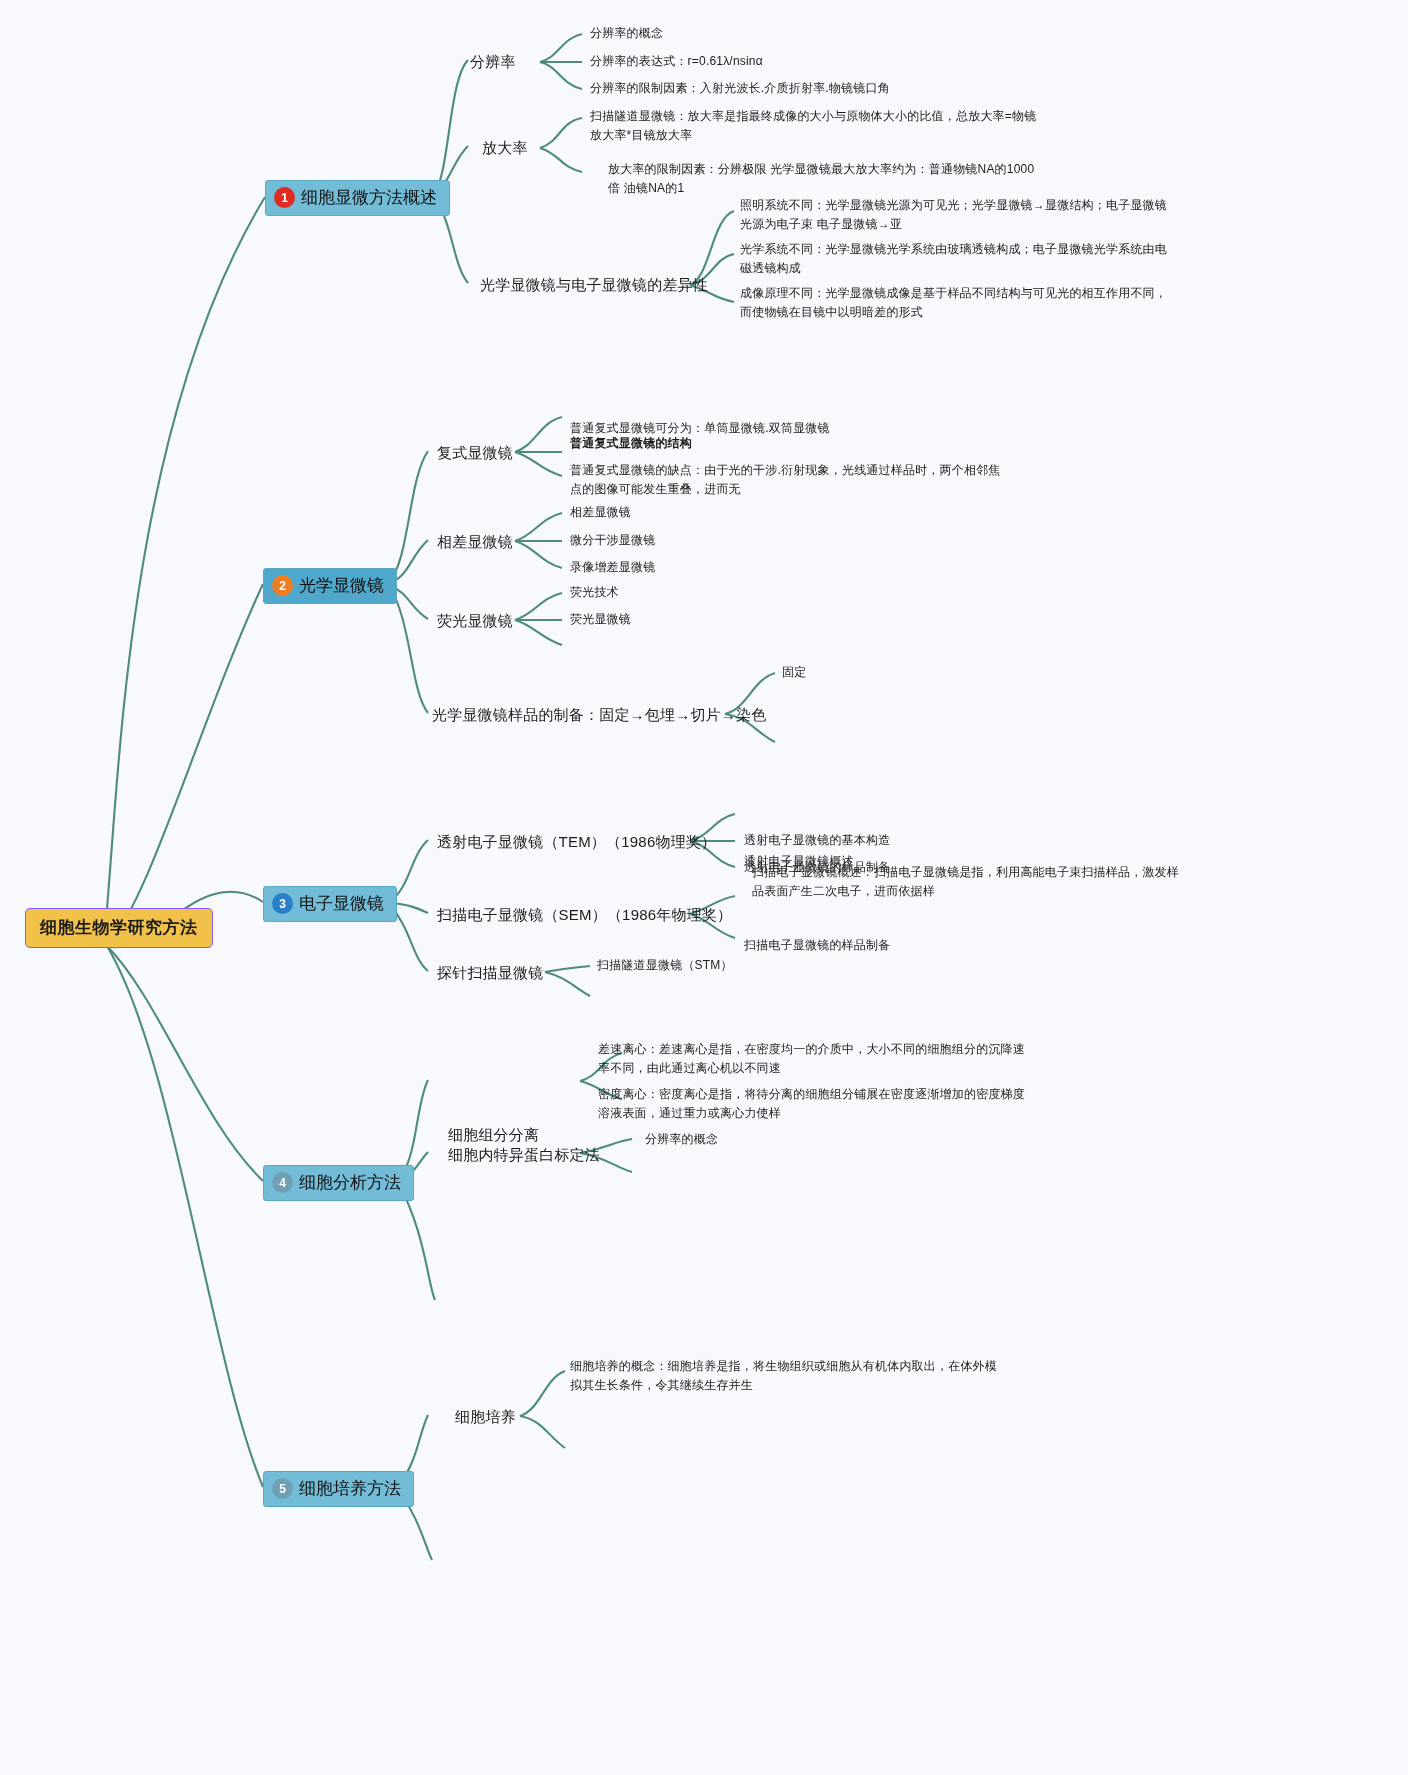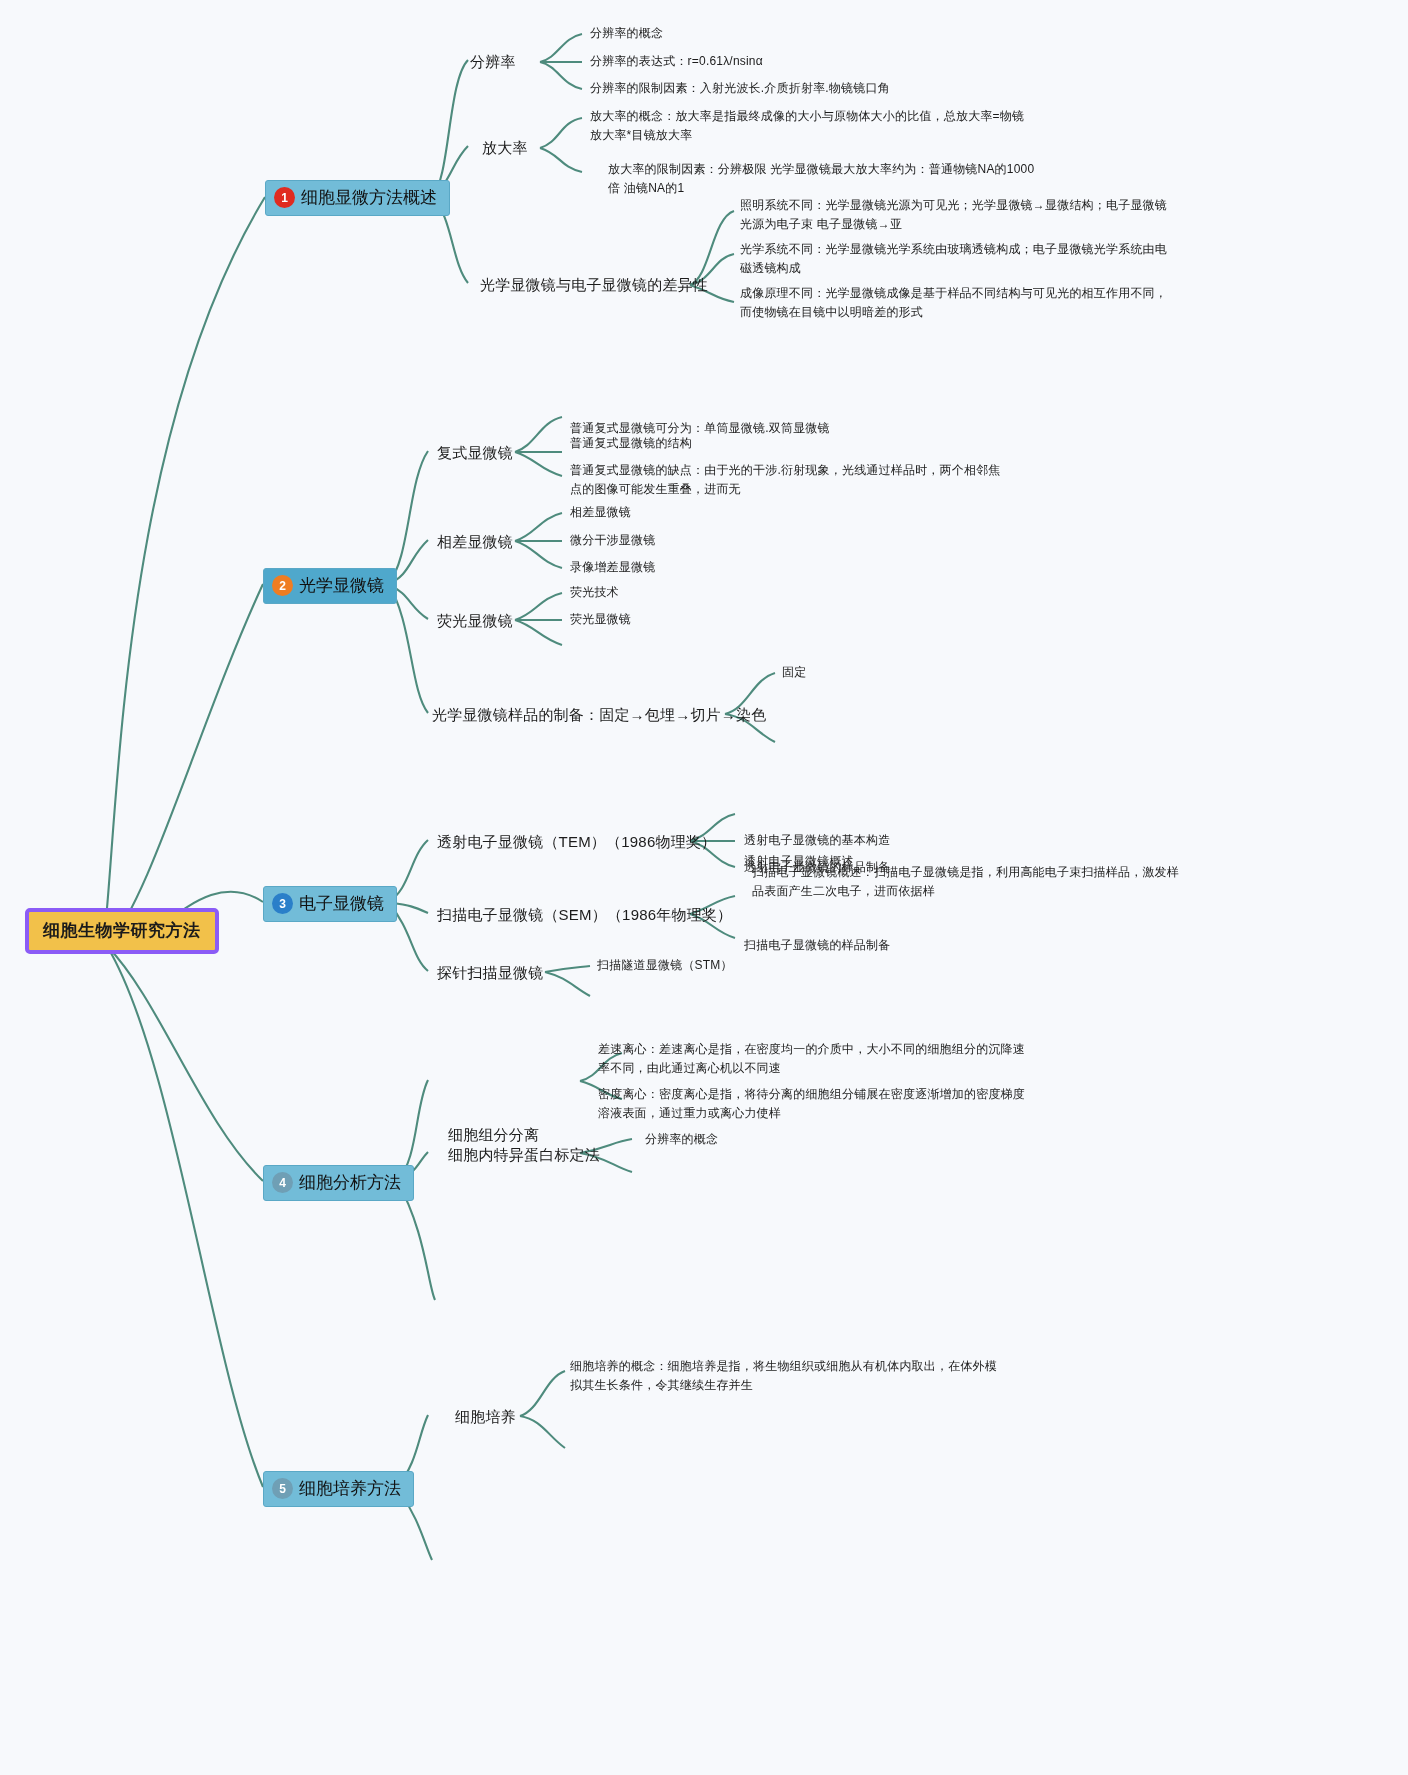--- a/index.html
+++ b/index.html
@@ -11,21 +11,21 @@
     position:relative;
   }
   #map{position:absolute;left:0;top:0;width:1408px;height:1775px;}
   .edge{fill:none;stroke:#4e8b7d;stroke-width:2.1;}
 
   .node{position:absolute;box-sizing:border-box;}
 
   
   .root-node{
     background:#f2c14a;
-    border:4px solid #8b5cf6;
+    border:1px solid #8b5cf6;
     border-radius:5px;
     padding:7px 14px 8px 14px;
     font-size:17px;
     font-weight:bold;
     color:#1b1b1b;
     white-space:nowrap;
     letter-spacing:0.5px;
   }
 
   
@@ -143,41 +143,41 @@
   <span class="badge" style="background:#e02b20;">1</span>
   <span>细胞显微方法概述</span>
 </div>
 
 <div class="node t-node mid" style="left:470px;top:50px;">分辨率</div>
 <div class="node t-node leaf" style="left:590px;top:24px;">分辨率的概念</div>
 <div class="node t-node leaf" style="left:590px;top:52px;">分辨率的表达式：r=0.61λ/nsinα</div>
 <div class="node t-node leaf" style="left:590px;top:79px;">分辨率的限制因素：入射光波长.介质折射率.物镜镜口角</div>
 
 <div class="node t-node mid" style="left:482px;top:136px;">放大率</div>
-<div class="node t-node leaf" style="left:590px;top:107px;width:600px;">放大率的概念：放大率是指最终成像的大小与原物体大小的比值，总放大率=物镜
+<div class="node t-node leaf" style="left:590px;top:107px;width:600px;">扫描隧道显微镜：放大率是指最终成像的大小与原物体大小的比值，总放大率=物镜
 放大率*目镜放大率</div>
 <div class="node t-node leaf" style="left:590px;top:160px;width:600px;margin-left:18px;">放大率的限制因素：分辨极限  光学显微镜最大放大率约为：普通物镜NA的1000
 倍  油镜NA的1</div>
 
 <div class="node t-node mid" style="left:480px;top:273px;">光学显微镜与电子显微镜的差异性</div>
 <div class="node t-node leaf" style="left:740px;top:196px;width:470px;">照明系统不同：光学显微镜光源为可见光；光学显微镜→显微结构；电子显微镜
 光源为电子束 电子显微镜→亚</div>
 <div class="node t-node leaf" style="left:740px;top:240px;width:470px;">光学系统不同：光学显微镜光学系统由玻璃透镜构成；电子显微镜光学系统由电
 磁透镜构成</div>
 <div class="node t-node leaf" style="left:740px;top:284px;width:470px;">成像原理不同：光学显微镜成像是基于样品不同结构与可见光的相互作用不同，
 而使物镜在目镜中以明暗差的形式</div>
 
 <div class="node l1-node" style="left:263px;top:568px;background:#4fa8cc;">
   <span class="badge" style="background:#ef7d22;">2</span>
   <span>光学显微镜</span>
 </div>
 
 <div class="node t-node mid" style="left:437px;top:441px;">复式显微镜</div>
 <div class="node t-node leaf" style="left:570px;top:406px;margin-top:13px;">普通复式显微镜可分为：单筒显微镜.双筒显微镜</div>
-<div class="node t-node leaf" style="left:570px;top:434px;">普通复式显微镜的结构</div>
+<div class="node t-node leaf" style="left:570px;top:434px;font-weight:bold;">普通复式显微镜的结构</div>
 <div class="node t-node leaf" style="left:570px;top:461px;width:470px;">普通复式显微镜的缺点：由于光的干涉.衍射现象，光线通过样品时，两个相邻焦
 点的图像可能发生重叠，进而无</div>
 
 <div class="node t-node mid" style="left:437px;top:530px;">相差显微镜</div>
 <div class="node t-node leaf" style="left:570px;top:503px;">相差显微镜</div>
 <div class="node t-node leaf" style="left:570px;top:531px;">微分干涉显微镜</div>
 <div class="node t-node leaf" style="left:570px;top:558px;">录像增差显微镜</div>
 
 <div class="node t-node mid" style="left:437px;top:609px;">荧光显微镜</div>
 <div class="node t-node leaf" style="left:570px;top:583px;">荧光技术</div>

